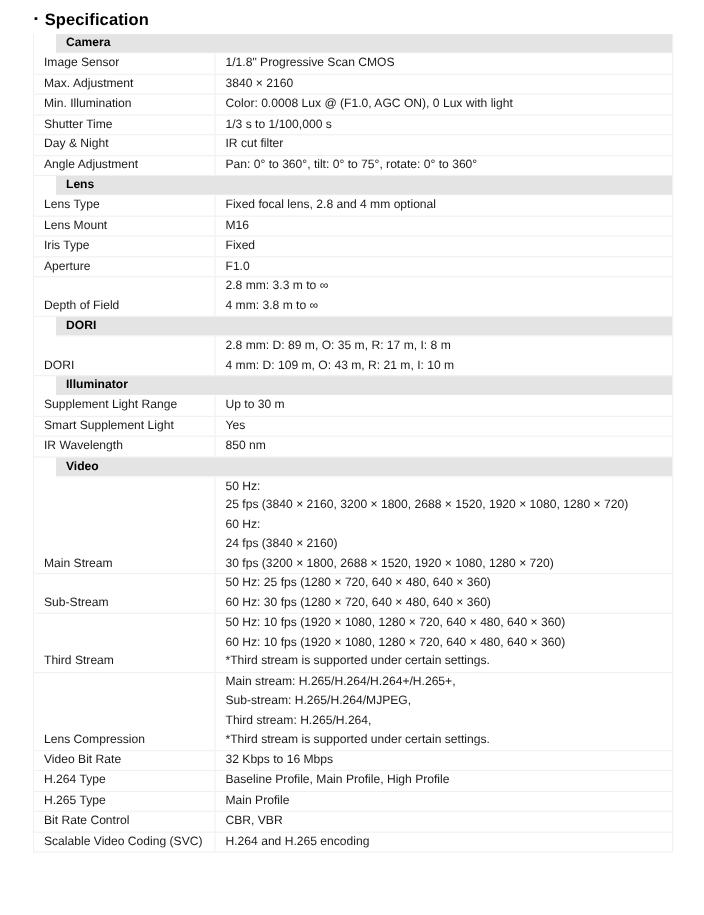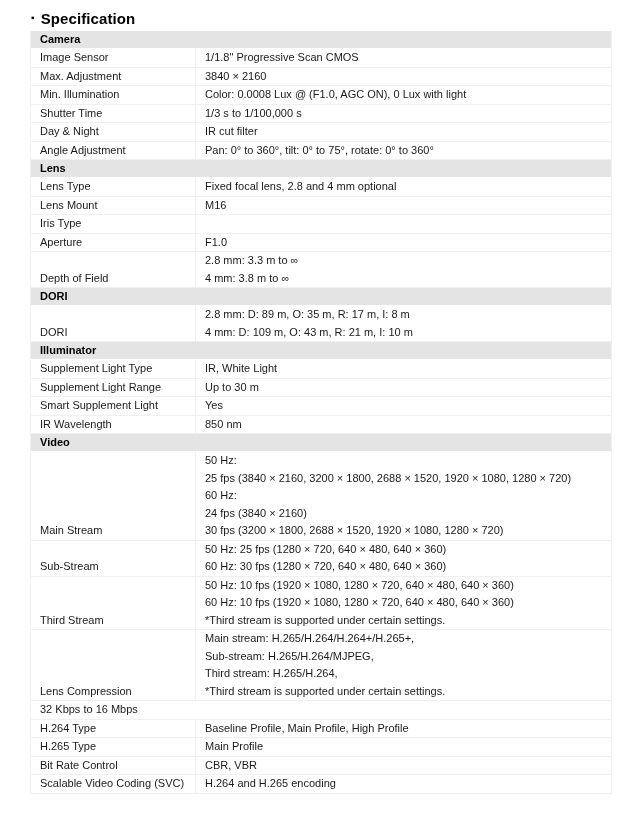--- a/index.html
+++ b/index.html
@@ -37,20 +37,21 @@
     font-size: 11px;
   }
   .sec-header {
     background: #e4e4e4;
     font-weight: bold;
     height: 18px;
     line-height: 17px;
     padding-left: 9px;
     border-bottom: 1px solid #ffffff;
     color: #000;
+    margin-left: 20px;
   }
   .row {
     display: flex;
     border-bottom: 1px solid #f0f0f0;
     align-items: stretch;
   }
   .cell-label {
     width: 165px;
     flex: 0 0 165px;
     padding-left: 9px;
@@ -139,20 +140,23 @@
           <span class="line">Lens Mount</span>
         </div>
         <div class="cell-value">
           <div class="line">M16</div>
         </div>
       </div>
       <div class="row">
         <div class="cell-label">
           <span class="line">Iris Type</span>
         </div>
+        <div class="cell-value">
+          <div class="line">Fixed</div>
+        </div>
       </div>
       <div class="row">
         <div class="cell-label">
           <span class="line">Aperture</span>
         </div>
         <div class="cell-value">
           <div class="line">F1.0</div>
         </div>
       </div>
       <div class="row">
@@ -168,28 +172,20 @@
       <div class="row">
         <div class="cell-label">
           <span class="line">DORI</span>
         </div>
         <div class="cell-value">
           <div class="line">2.8 mm: D: 89 m, O: 35 m, R: 17 m, I: 8 m</div>
           <div class="line">4 mm: D: 109 m, O: 43 m, R: 21 m, I: 10 m</div>
         </div>
       </div>
       <div class="sec-header">Illuminator</div>
-      <div class="row">
-        <div class="cell-label">
-          <span class="line">Supplement Light Type</span>
-        </div>
-        <div class="cell-value">
-          <div class="line">IR, White Light</div>
-        </div>
-      </div>
       <div class="row">
         <div class="cell-label">
           <span class="line">Supplement Light Range</span>
         </div>
         <div class="cell-value">
           <div class="line">Up to 30 m</div>
         </div>
       </div>
       <div class="row">
         <div class="cell-label">
@@ -244,20 +240,23 @@
           <span class="line">Lens Compression</span>
         </div>
         <div class="cell-value">
           <div class="line">Main stream: H.265/H.264/H.264+/H.265+,</div>
           <div class="line">Sub-stream: H.265/H.264/MJPEG,</div>
           <div class="line">Third stream: H.265/H.264,</div>
           <div class="line">*Third stream is supported under certain settings.</div>
         </div>
       </div>
       <div class="row">
+        <div class="cell-label">
+          <span class="line">Video Bit Rate</span>
+        </div>
         <div class="cell-value">
           <div class="line">32 Kbps to 16 Mbps</div>
         </div>
       </div>
       <div class="row">
         <div class="cell-label">
           <span class="line">H.264 Type</span>
         </div>
         <div class="cell-value">
           <div class="line">Baseline Profile, Main Profile, High Profile</div>

